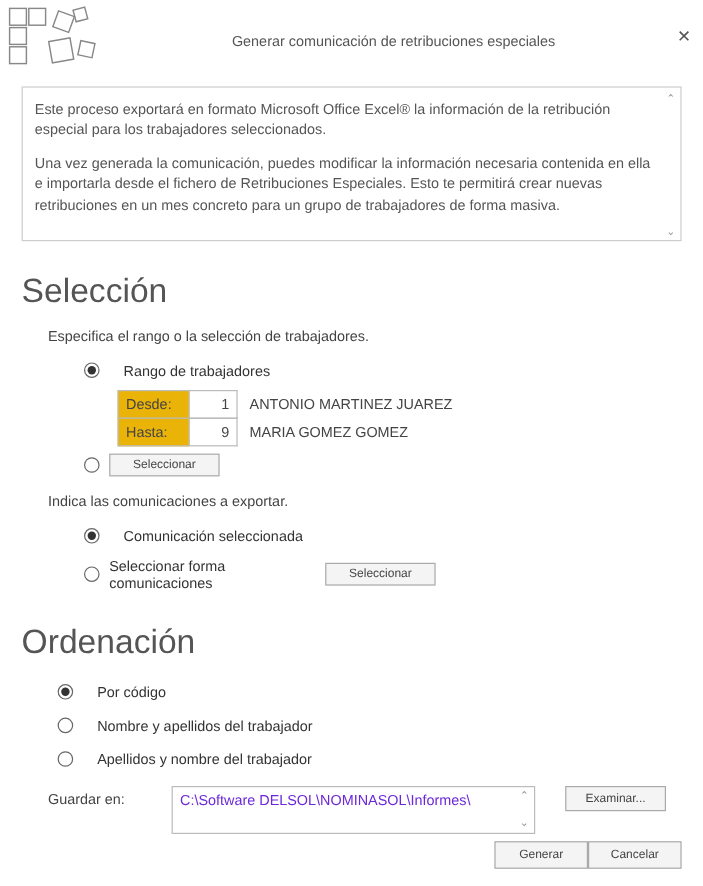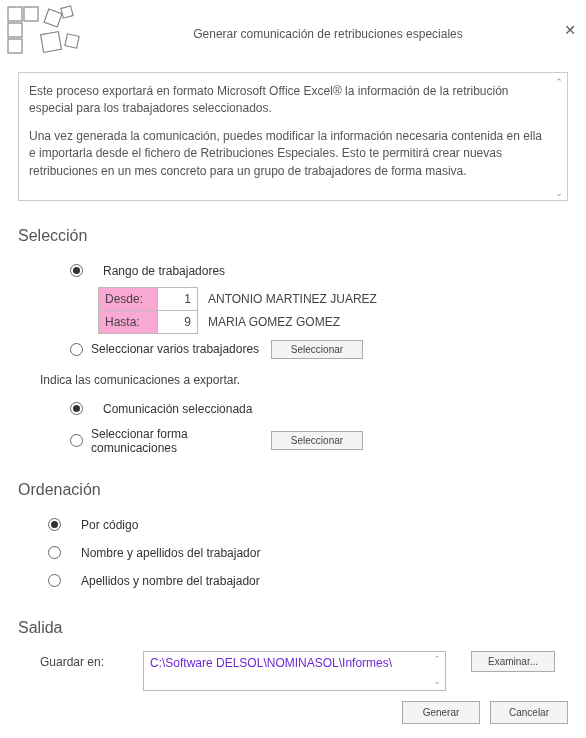--- a/index.html
+++ b/index.html
@@ -58,21 +58,21 @@
     right: 3px;
     width: 10px;
     height: 10px;
     font-size: 9px;
     color: #999;
     text-align: center;
   }
   .infobox .sb-up { top: 3px; }
   .infobox .sb-down { bottom: 3px; }
   h2.section {
-    font-size: 16px;
+    font-size: 28px;
     font-weight: 400;
     color: #555;
     margin: 26px 0 14px 0;
   }
   .subtext {
     font-size: 12px;
     color: #444;
     margin: 0 0 10px 22px;
   }
   .radio-row {
@@ -109,21 +109,21 @@
     height: 24px;
   }
   .range-row + .range-row { margin-top: -1px; }
   .range-cell-label {
     width: 60px;
     border: 1px solid #bbb;
     display: flex;
     align-items: center;
     padding-left: 6px;
     color: #444;
-    background: #f9a8d4;
+    background: #eab308;
   }
   .range-cell-num {
     width: 40px;
     border: 1px solid #bbb;
     border-left: none;
     display: flex;
     align-items: center;
     justify-content: flex-end;
     padding-right: 6px;
     color: #444;
@@ -187,21 +187,21 @@
     color: #999;
     text-align: center;
   }
   .path-sb-up { top: 3px; }
   .path-sb-down { bottom: 3px; }
   .footer {
     position: absolute;
     right: 18px;
     bottom: 14px;
     display: flex;
-    gap: 10px;
+    gap: 0;
   }
   .footer .btn { min-width: 78px; padding: 5px 10px; }
 </style>
 </head>
 <body>
 
 <div class="titlebar">
   <div class="logo-deco">
     <svg viewBox="0 0 90 55">
       <g fill="none" stroke="#888" stroke-width="1.2">
@@ -224,20 +224,21 @@
 
   <div class="infobox">
     <div class="sb-up">⌃</div>
     <p>Este proceso exportará en formato Microsoft Office Excel® la información de la retribución especial para los trabajadores seleccionados.</p>
     <p>Una vez generada la comunicación, puedes modificar la información necesaria contenida en ella e importarla desde el fichero de Retribuciones Especiales. Esto te permitirá crear nuevas retribuciones en un mes concreto para un grupo de trabajadores de forma masiva.</p>
     <div class="sb-down">⌄</div>
   </div>
 
   <h2 class="section">Selección</h2>
 
+  <div class="subtext">Especifica el rango o la selección de trabajadores.</div>
 
   <div class="radio-row">
     <span class="radio checked"></span>
     <span class="radio-label">Rango de trabajadores</span>
   </div>
 
   <div class="range-grid">
     <div class="range-row">
       <div class="range-cell-label">Desde:</div>
       <div class="range-cell-num">1</div>
@@ -245,21 +246,20 @@
     </div>
     <div class="range-row">
       <div class="range-cell-label">Hasta:</div>
       <div class="range-cell-num">9</div>
       <div class="range-cell-name">MARIA GOMEZ GOMEZ</div>
     </div>
   </div>
 
   <div class="sel-row">
     <span class="radio"></span>
-    <span class="radio-label" style="width:172px">Seleccionar varios trabajadores</span>
     <span class="btn small">Seleccionar</span>
   </div>
 
   <div class="subtext" style="margin-top:14px">Indica las comunicaciones a exportar.</div>
 
   <div class="radio-row">
     <span class="radio checked"></span>
     <span class="radio-label">Comunicación seleccionada</span>
   </div>
 
@@ -277,21 +277,20 @@
   </div>
   <div class="radio-row" style="margin-left:30px">
     <span class="radio"></span>
     <span class="radio-label">Nombre y apellidos del trabajador</span>
   </div>
   <div class="radio-row" style="margin-left:30px">
     <span class="radio"></span>
     <span class="radio-label">Apellidos y nombre del trabajador</span>
   </div>
 
-  <h2 class="section">Salida</h2>
 
   <div class="salida-row">
     <div class="salida-label">Guardar en:</div>
     <div class="path-box">
       <div class="path-input">C:\Software DELSOL\NOMINASOL\Informes\</div>
       <div class="path-sb-up">⌃</div>
       <div class="path-sb-down">⌄</div>
     </div>
     <span class="btn">Examinar...</span>
   </div>

